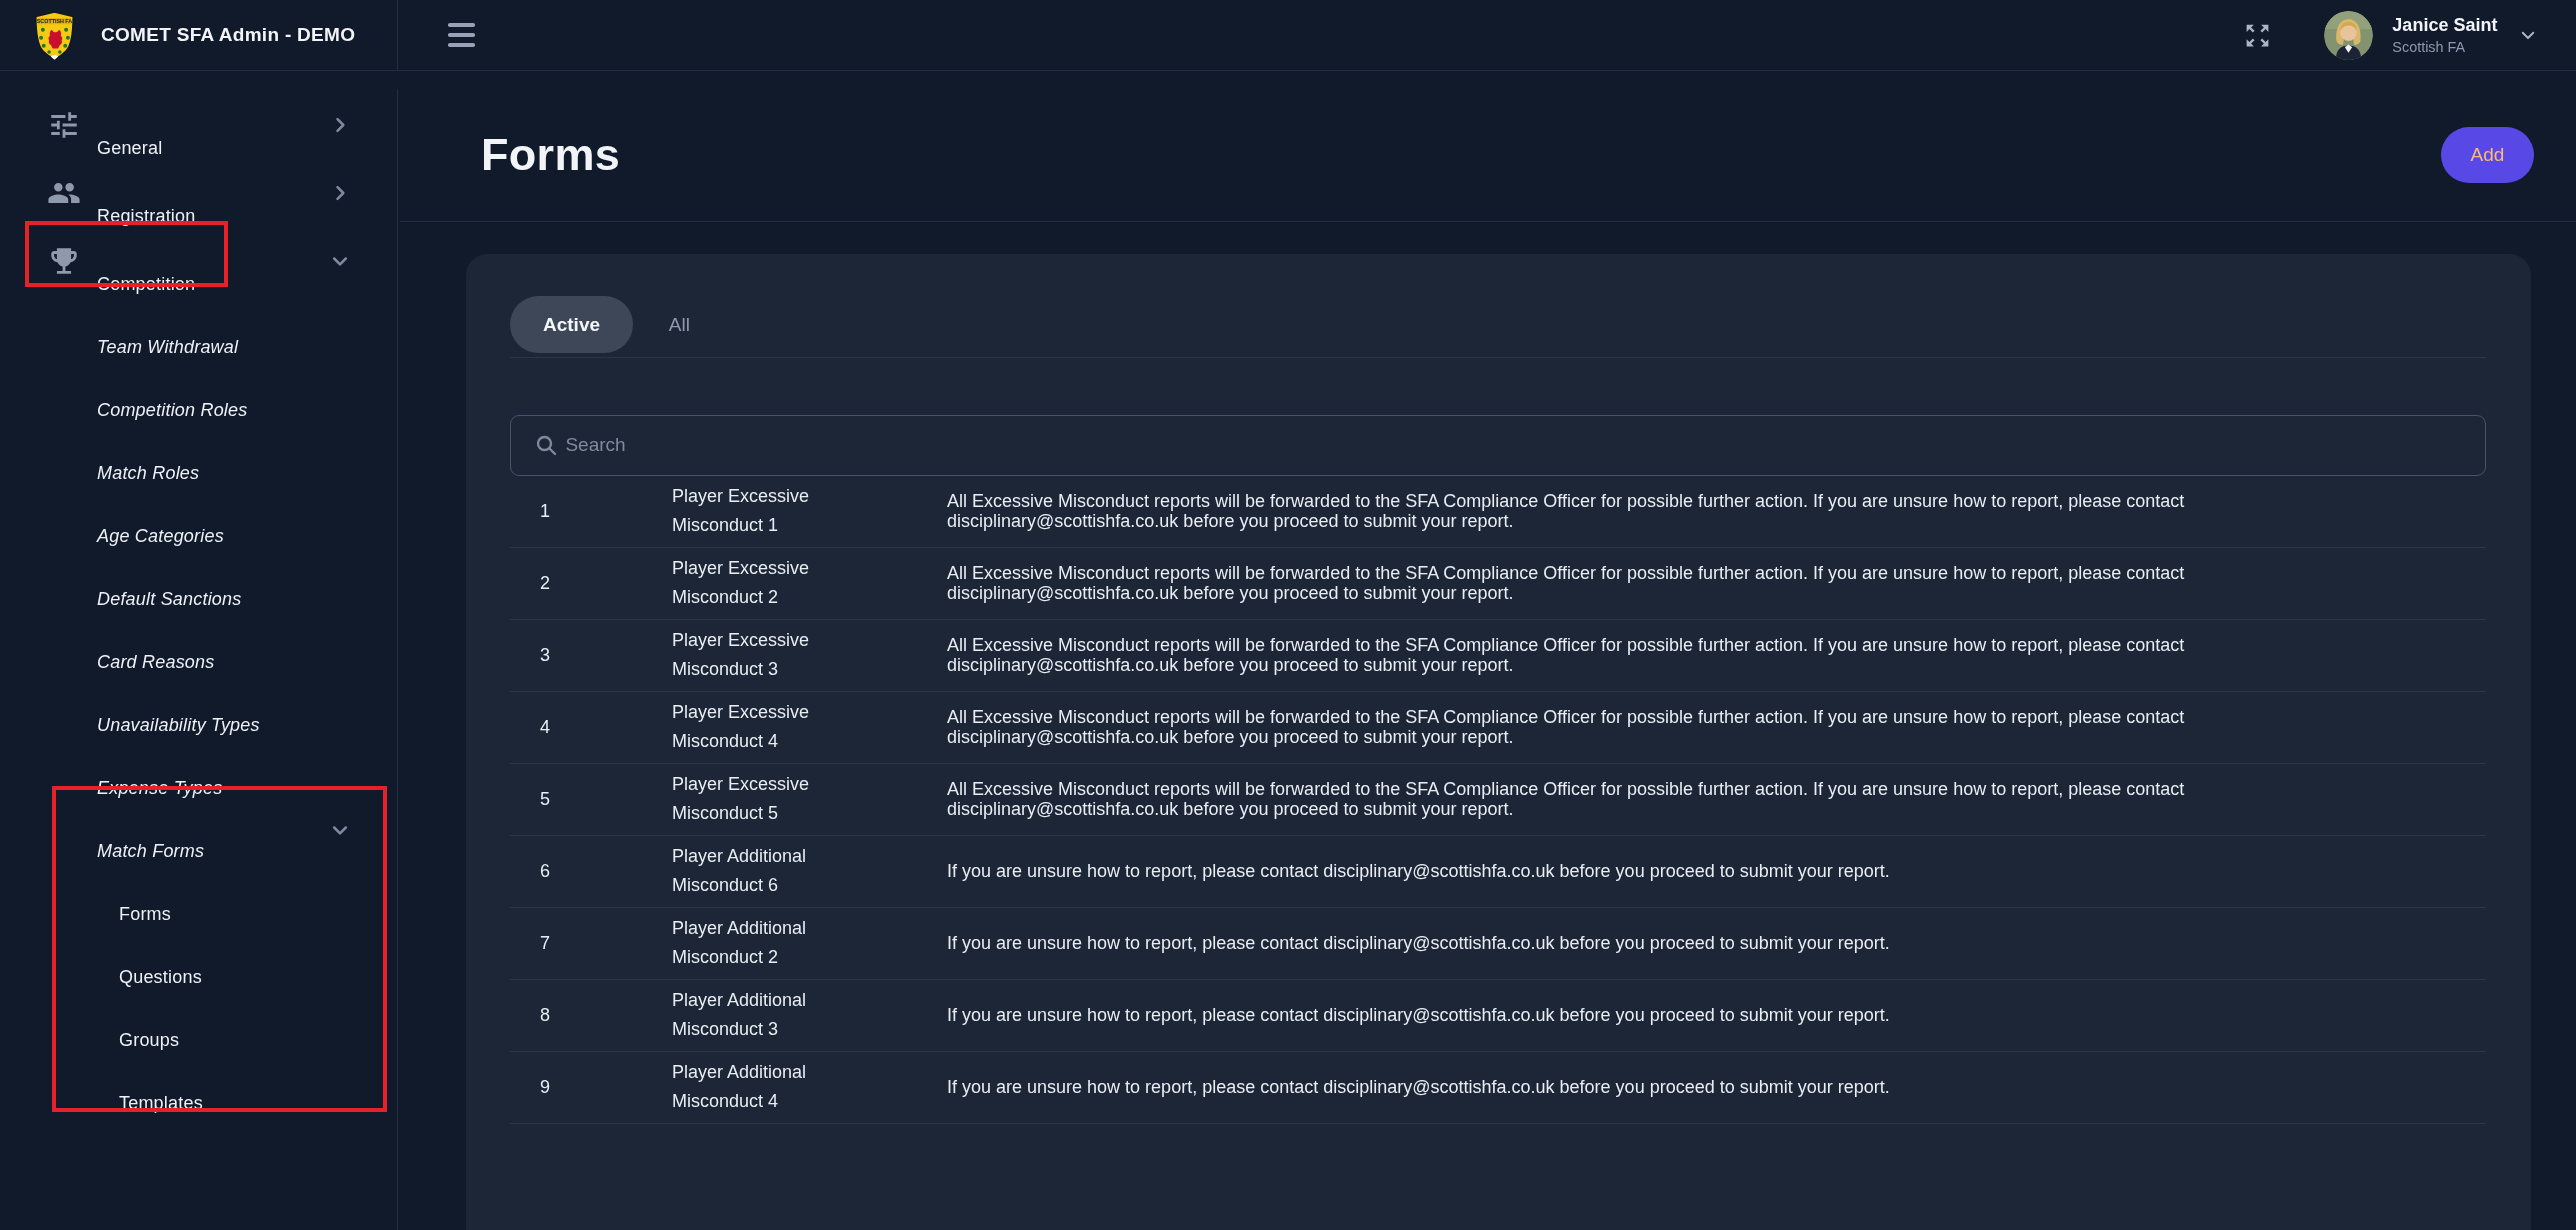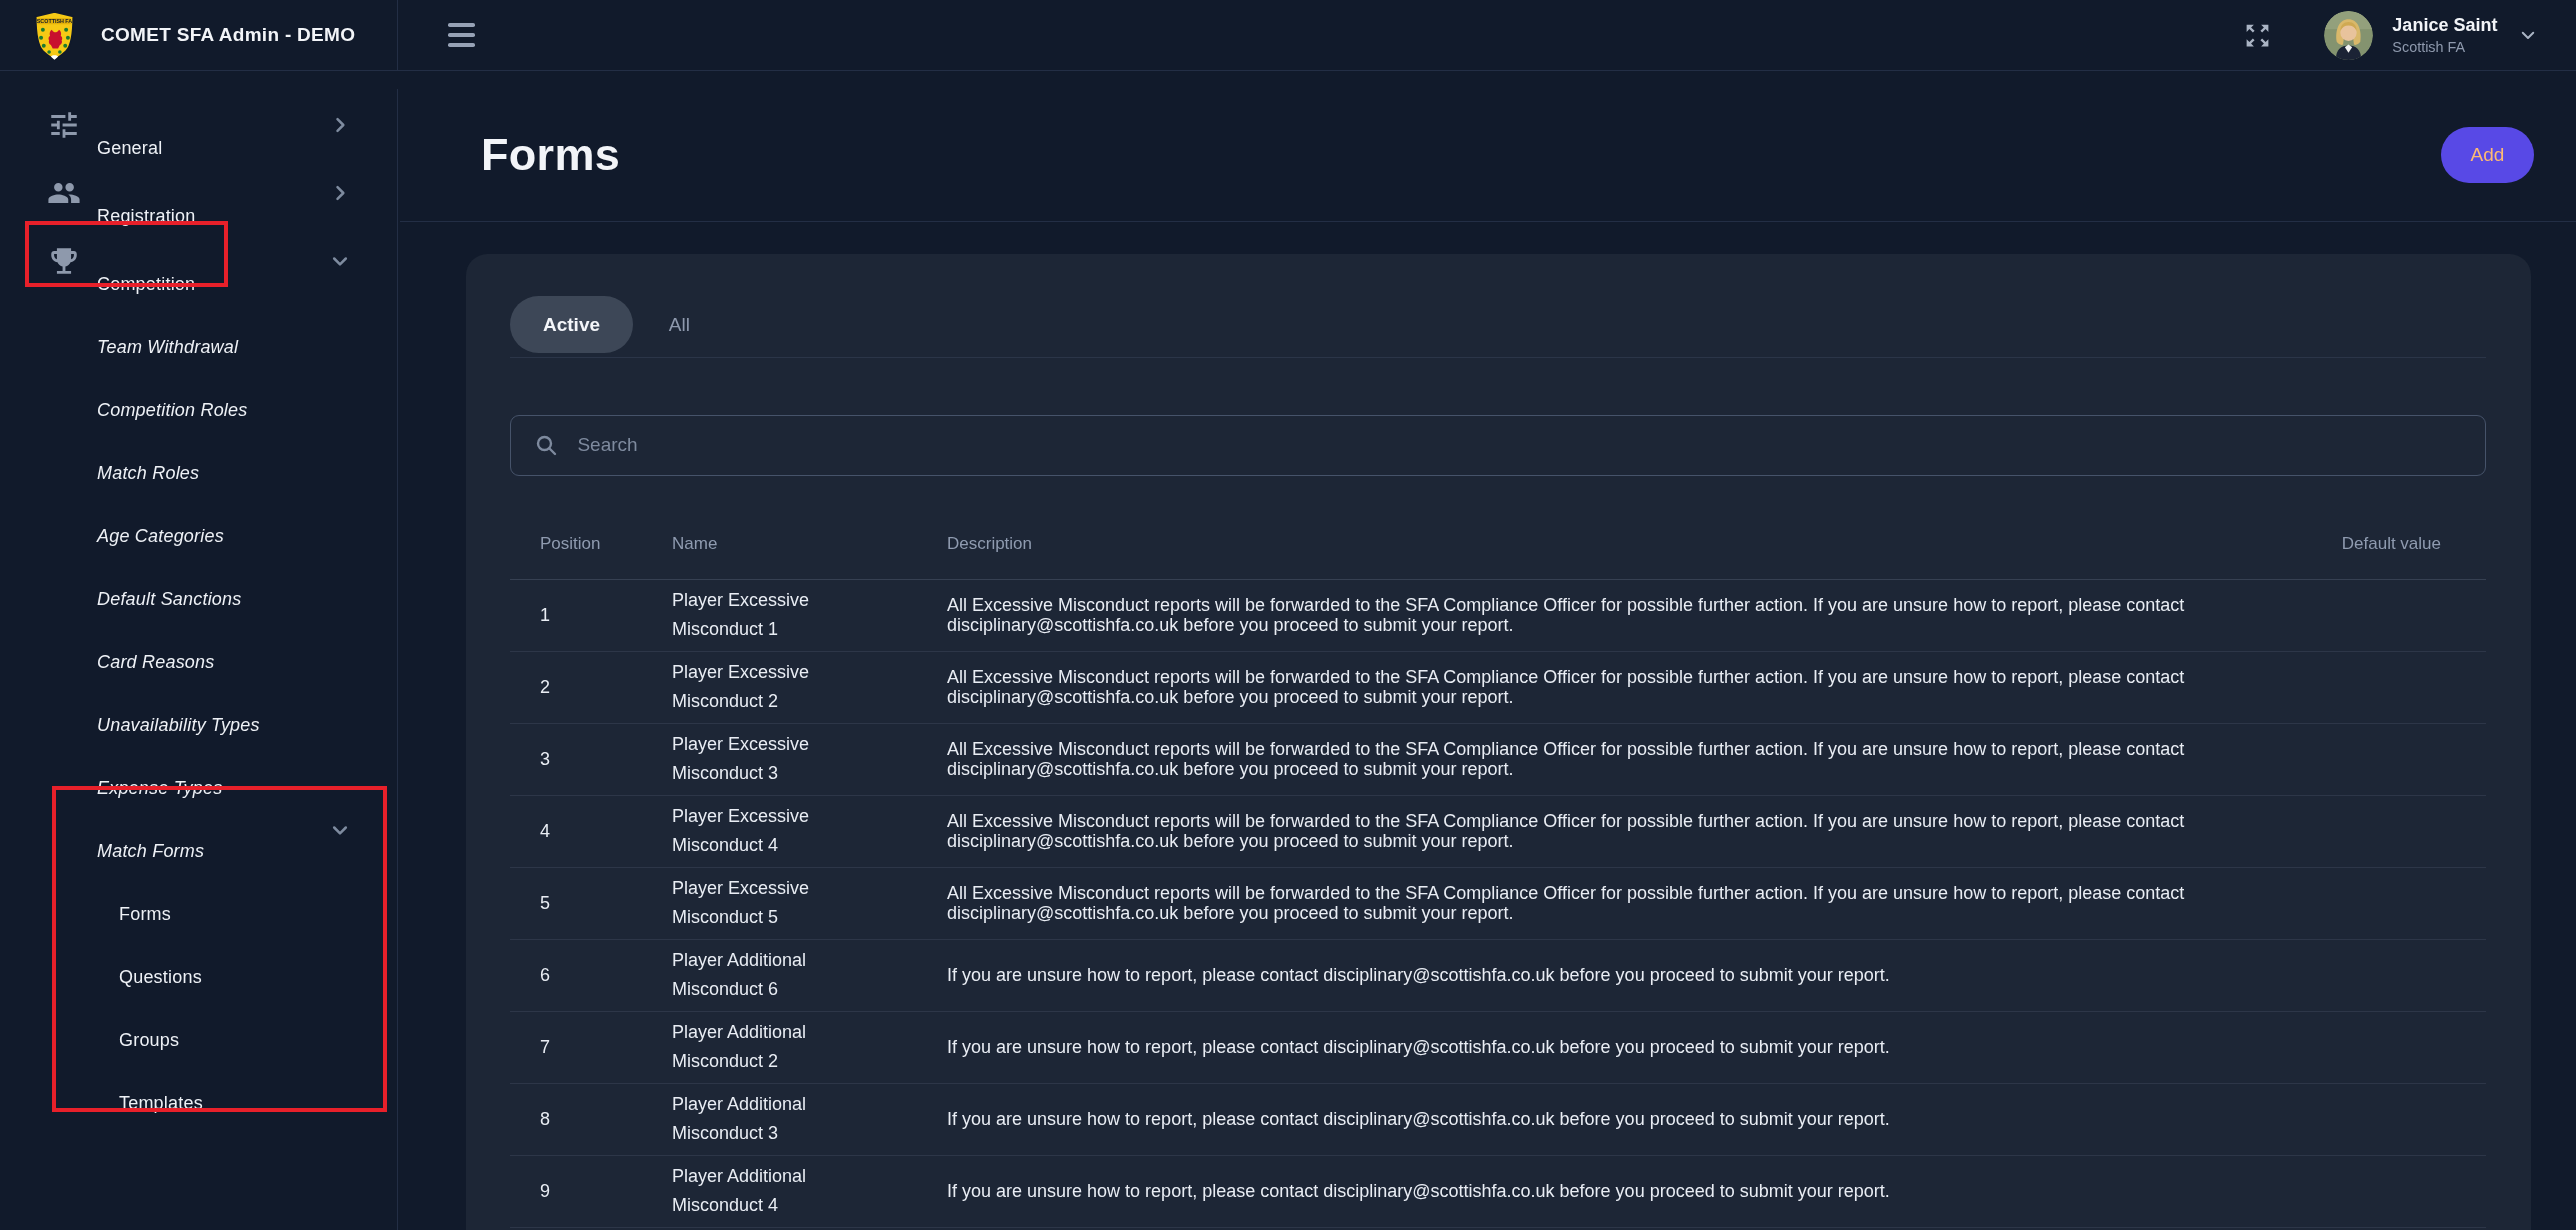--- a/index.html
+++ b/index.html
@@ -90,21 +90,21 @@
     height: 57px; padding: 16px 33px; border-radius: 29px;
     display: flex; align-items: center; justify-content: center;
     font-size: 19px; cursor: pointer; white-space: nowrap;
   }
   .tab-pill.active { background: #3d4757; color: #f4f6fa; font-weight: 600; }
   .tab-pill.inactive { color: #8e99ad; padding: 0 1.8px; }
   .search-box {
     margin-top: 57px; height: 61px;
     border: 1.8px solid #46536a; border-radius: 9px;
     display: flex; align-items: center;
-    padding: 0 23.4px; gap: 19px;
+    padding: 0 23.4px; gap: 7px;
     background: transparent;
   }
   .search-icon { width: 24px; height: 24px; color: #7e8a9e; flex: none; }
   .search-input {
     flex: 1; background: transparent; border: none; outline: none;
     font-size: 19px; color: #e9edf4; font-family: inherit;
   }
   .search-input::placeholder { color: #7e8a9e; }
 
   
@@ -301,26 +301,20 @@
       <div class="search-box">
         <span class="search-icon">
           <svg viewBox="0 0 24 24" fill="none" stroke="currentColor" stroke-width="2.4" stroke-linecap="round">
               <circle cx="10.5" cy="10.5" r="6.5"></circle>
               <line x1="15.5" y1="15.5" x2="21" y2="21"></line>
             </svg>
         </span>
         <input class="search-input" type="text" placeholder="Search" style="">
       </div>
 
-      <div class="tbl-head" id="tbl-head">
-          <div class="th">Position</div>
-          <div class="th">Name</div>
-          <div class="th">Description</div>
-          <div class="th right">Default value</div>
-        </div>
       <div id="tbl-body">
           <div class="tbl-row">
             <div class="td position">1</div>
             <div class="td name">Player Excessive Misconduct 1</div>
             <div class="td desc">All Excessive Misconduct reports will be forwarded to the SFA Compliance Officer for possible further action. If you are unsure how to report, please contact disciplinary@scottishfa.co.uk before you proceed to submit your report.</div>
             <div class="td right"></div>
           </div>
           <div class="tbl-row">
             <div class="td position">2</div>
             <div class="td name">Player Excessive Misconduct 2</div>

